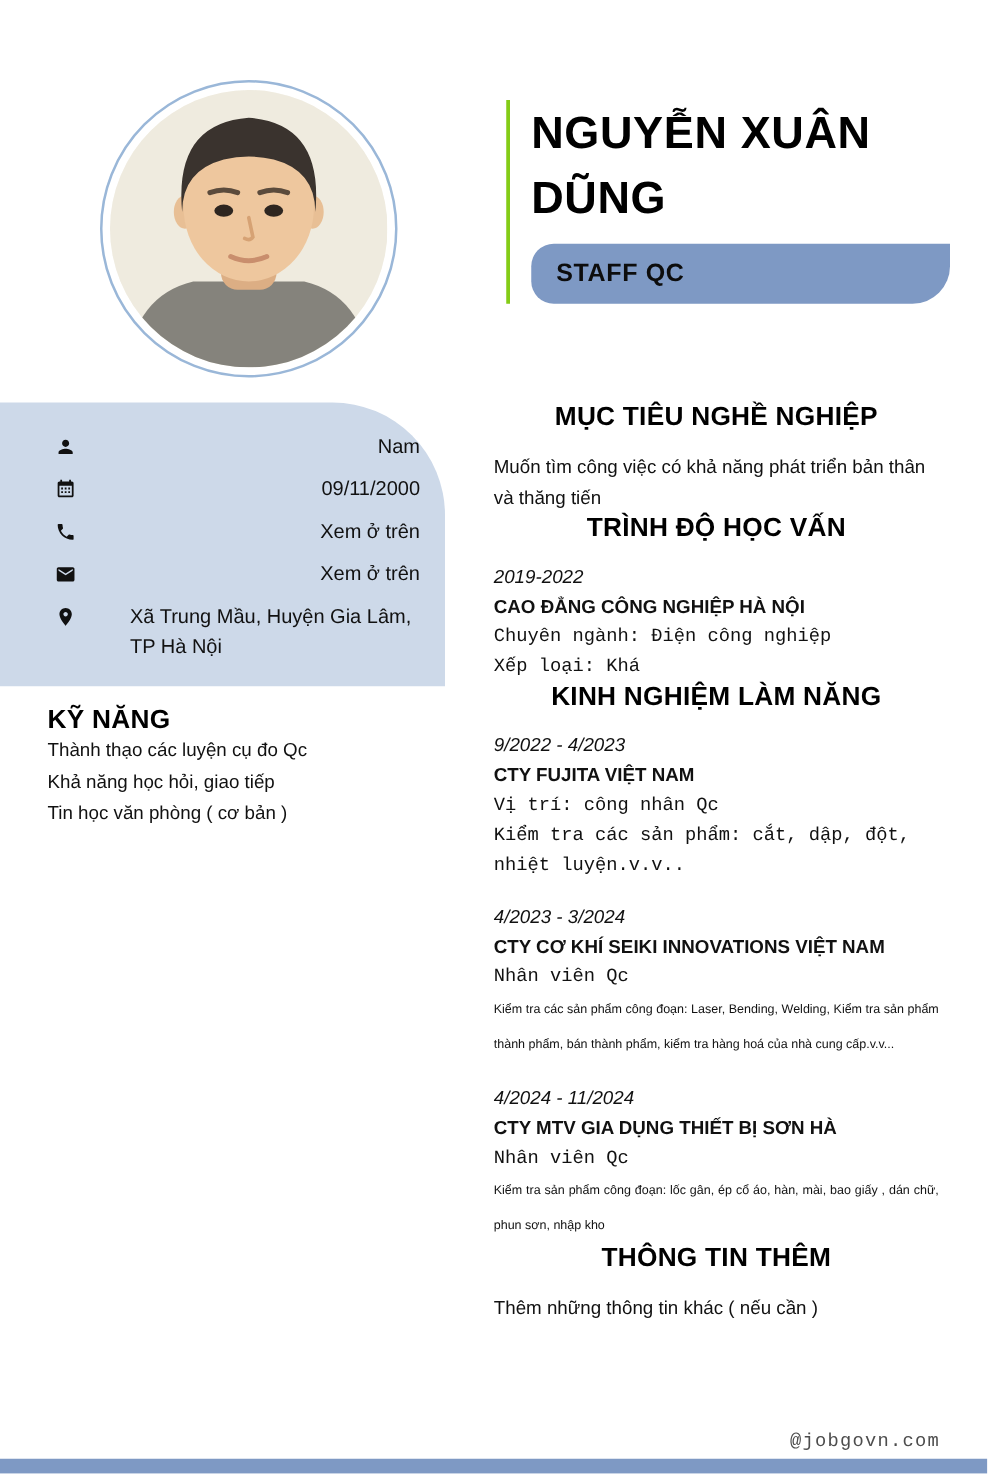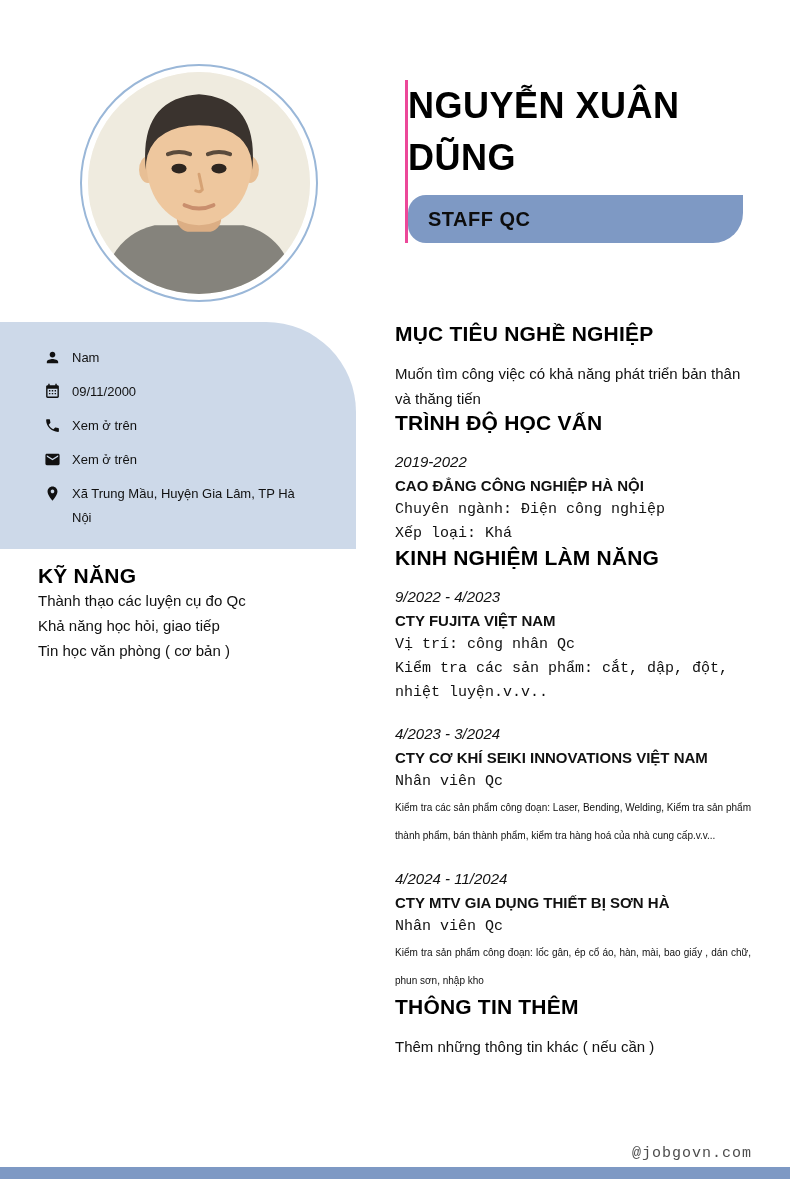--- a/index.html
+++ b/index.html
@@ -12,41 +12,41 @@
   *{margin:0;padding:0;box-sizing:border-box;}
   body{background:#ffffff;font-family:"Liberation Sans","DejaVu Sans",sans-serif;color:var(--text-dark);}
   .page{position:relative;width:790px;height:1179px;background:#ffffff;overflow:hidden;}
 
   
   .photo-wrap{position:absolute;left:80px;top:64px;width:238px;height:238px;border:2px solid var(--photo-ring);border-radius:50%;padding:6px;background:#ffffff;}
   .photo-inner{width:100%;height:100%;border-radius:50%;overflow:hidden;}
   .photo-inner svg{display:block;width:100%;height:100%;}
 
   
-  .title-block{position:absolute;left:405px;top:80px;border-left:3px solid #ec4899;padding-left:0;width:345px;}
+  .title-block{position:absolute;left:405px;top:80px;border-left:3px solid #84cc16;padding-left:17px;width:345px;}
   .cv-name{font-size:36px;font-weight:700;line-height:52px;letter-spacing:.5px;color:#000;width:310px;}
   .role-badge{margin-top:11px;width:335px;height:48px;background:var(--accent-blue);border-radius:18px 0 30px 18px;display:flex;align-items:center;padding-left:20px;}
   .role-badge span{font-size:20px;font-weight:700;color:#0d0d0d;letter-spacing:.5px;}
 
   
   .info-panel{position:absolute;left:0;top:322px;width:356px;height:227px;background:var(--panel-blue);border-radius:0 90px 0 0;padding:24px 20px 0 44px;}
-  .info-row{display:flex;gap:11px;margin-bottom:10px;line-height:24px;font-size:13px;}
+  .info-row{display:flex;gap:11px;margin-bottom:10px;line-height:24px;font-size:16px;justify-content:space-between;}
   .info-row .ic{flex:0 0 17px;height:17px;margin-top:3px;}
   .info-row .ic svg{display:block;width:17px;height:17px;fill:#111;}
   .info-row .txt{max-width:232px;}
 
   
   .skills{position:absolute;left:38px;top:564px;width:330px;}
   .sec-h{font-size:21px;font-weight:700;color:#000;letter-spacing:.2px;}
   .skills .sec-h{}
   .skills-list div{font-size:15px;line-height:25px;}
 
   
   .right-col{position:absolute;left:395px;top:322px;width:356px;}
-  .right-col .sec-h{margin-top:0;}
+  .right-col .sec-h{margin-top:0;text-align:center;}
   .para{font-size:15px;line-height:25px;margin-top:15px;}
   .h-edu{margin-top:37px;}
   .period{font-size:15px;font-style:italic;line-height:24px;margin-top:15px;}
   .org{font-size:15px;font-weight:700;line-height:24px;}
   .line{font-size:15px;line-height:24px;font-family:Liberation Mono, monospace;}
   .h-exp{margin-top:20px;}
   .job{margin-top:0;}
   .job .period{margin-top:15px;}
   .job-desc{font-size:10px;line-height:28px;text-align:justify;}
   .job + .job .period{margin-top:17px;}

